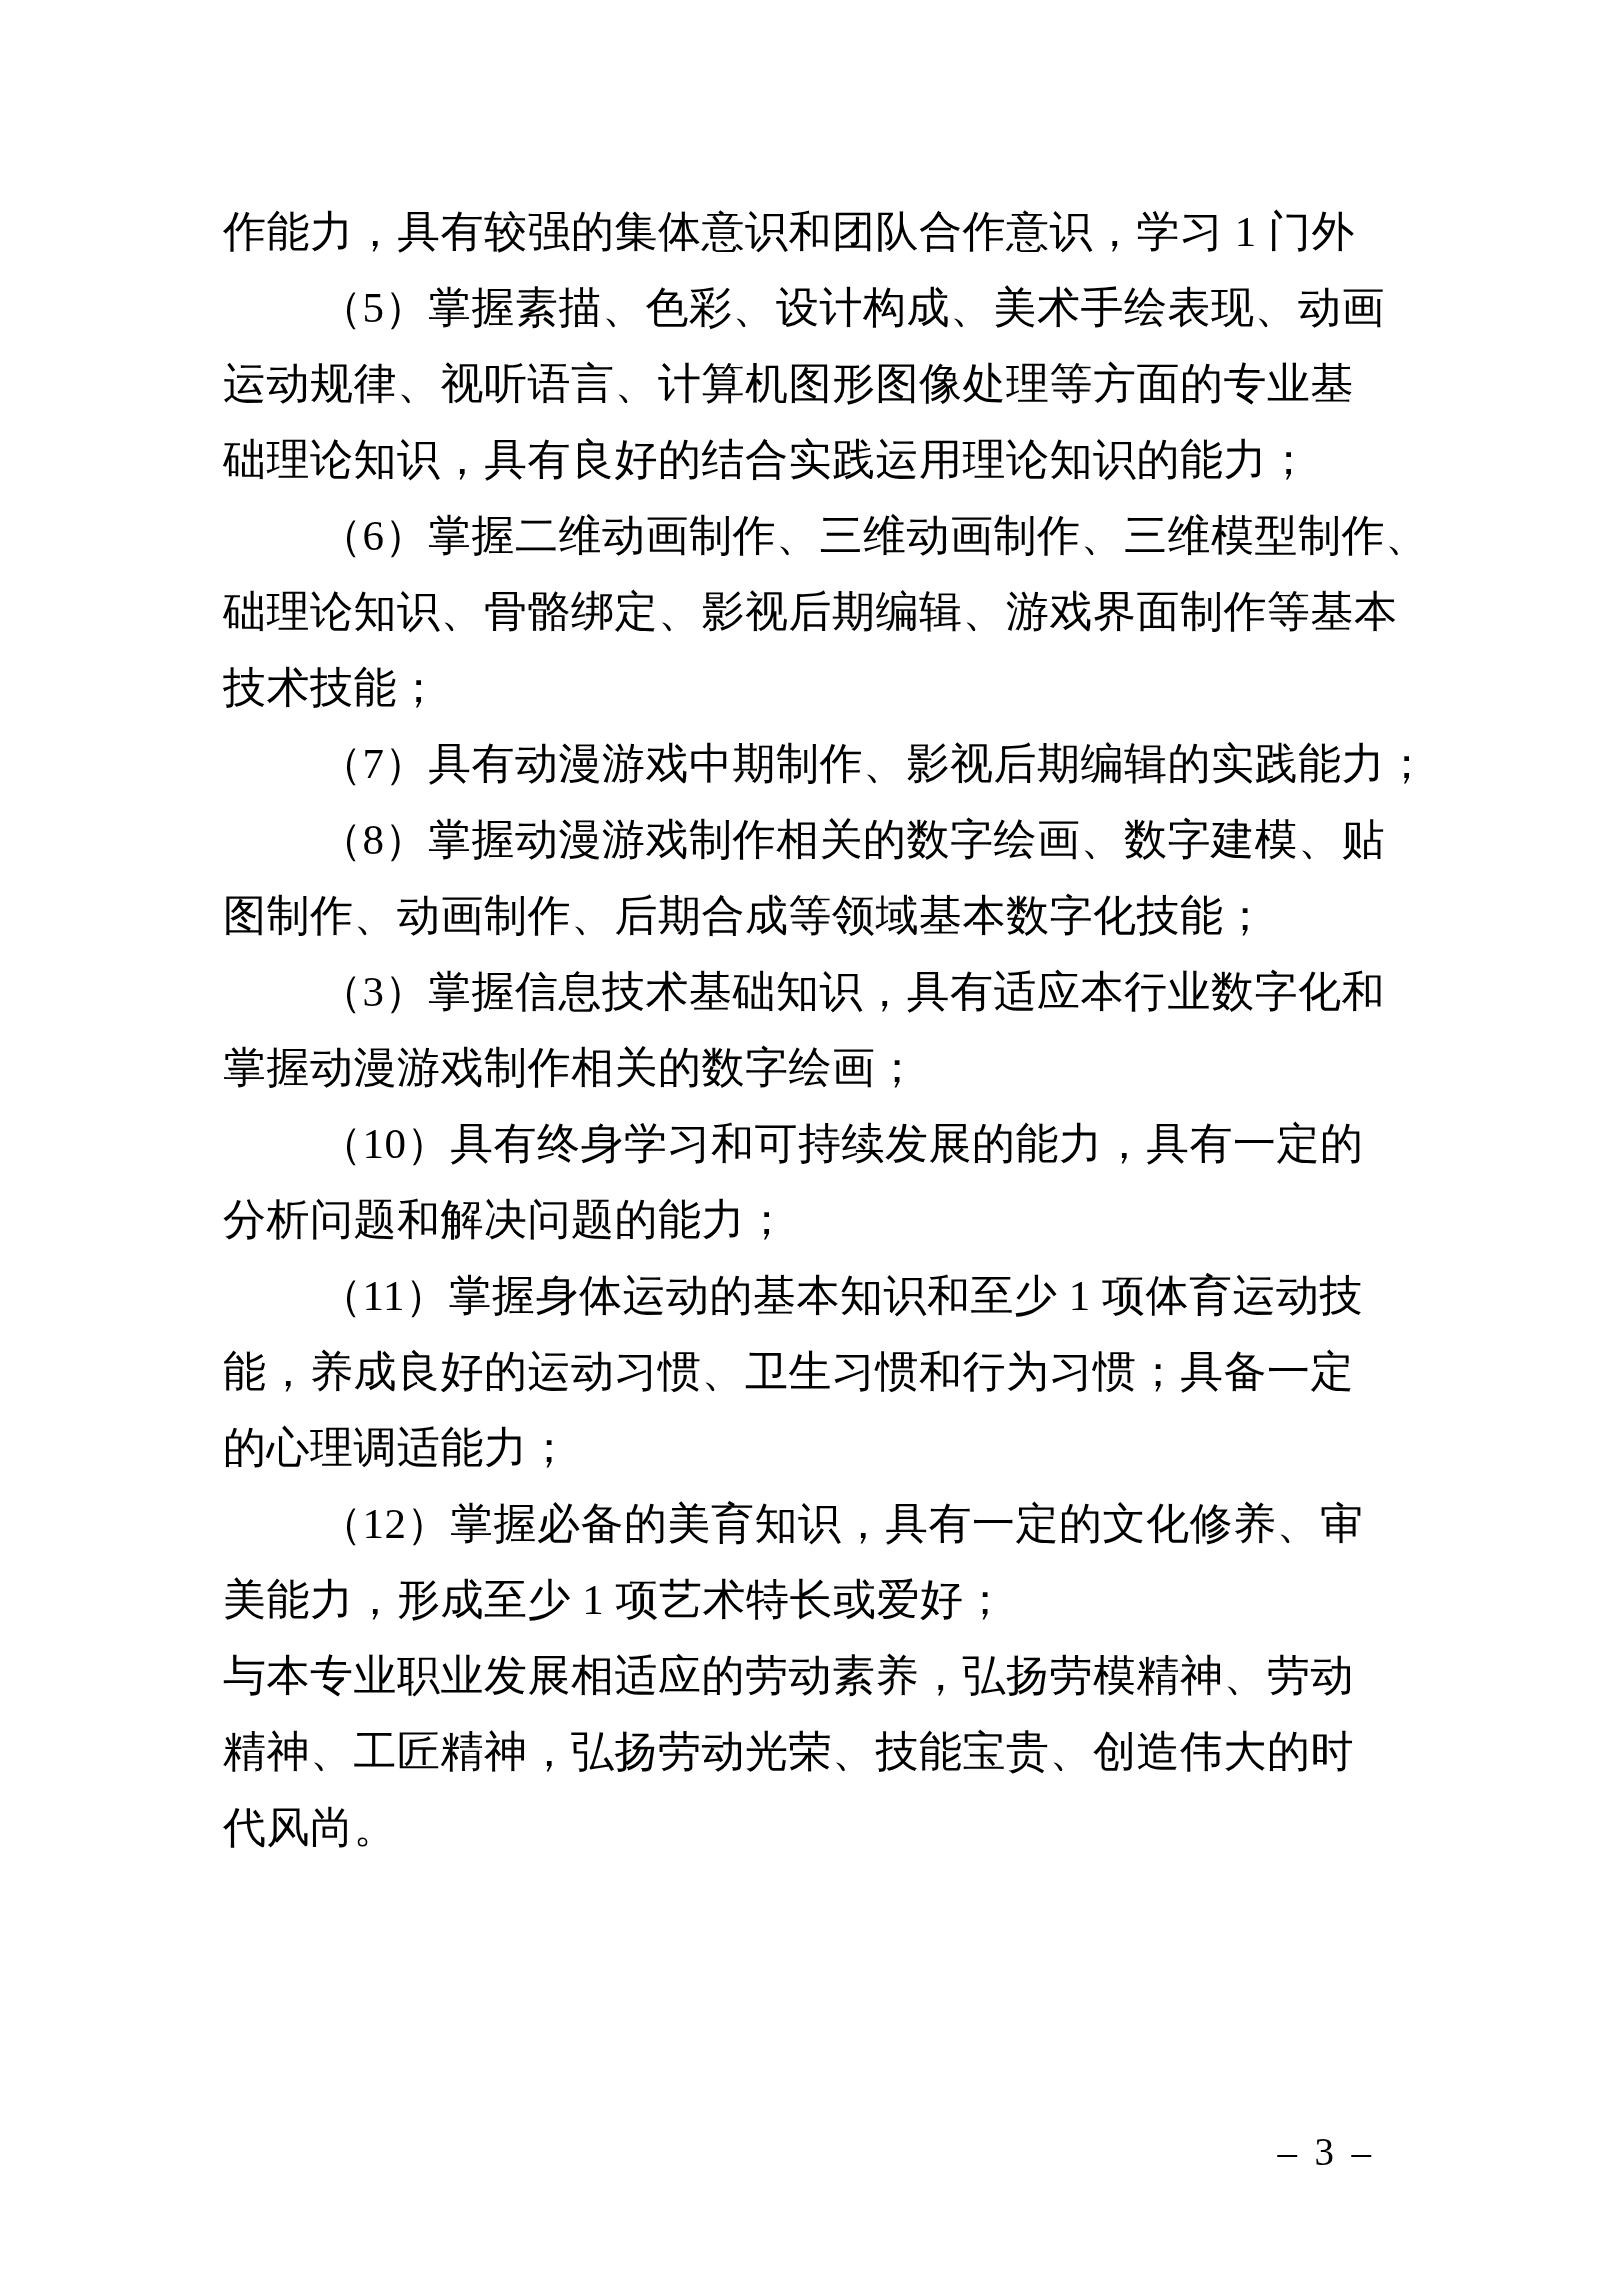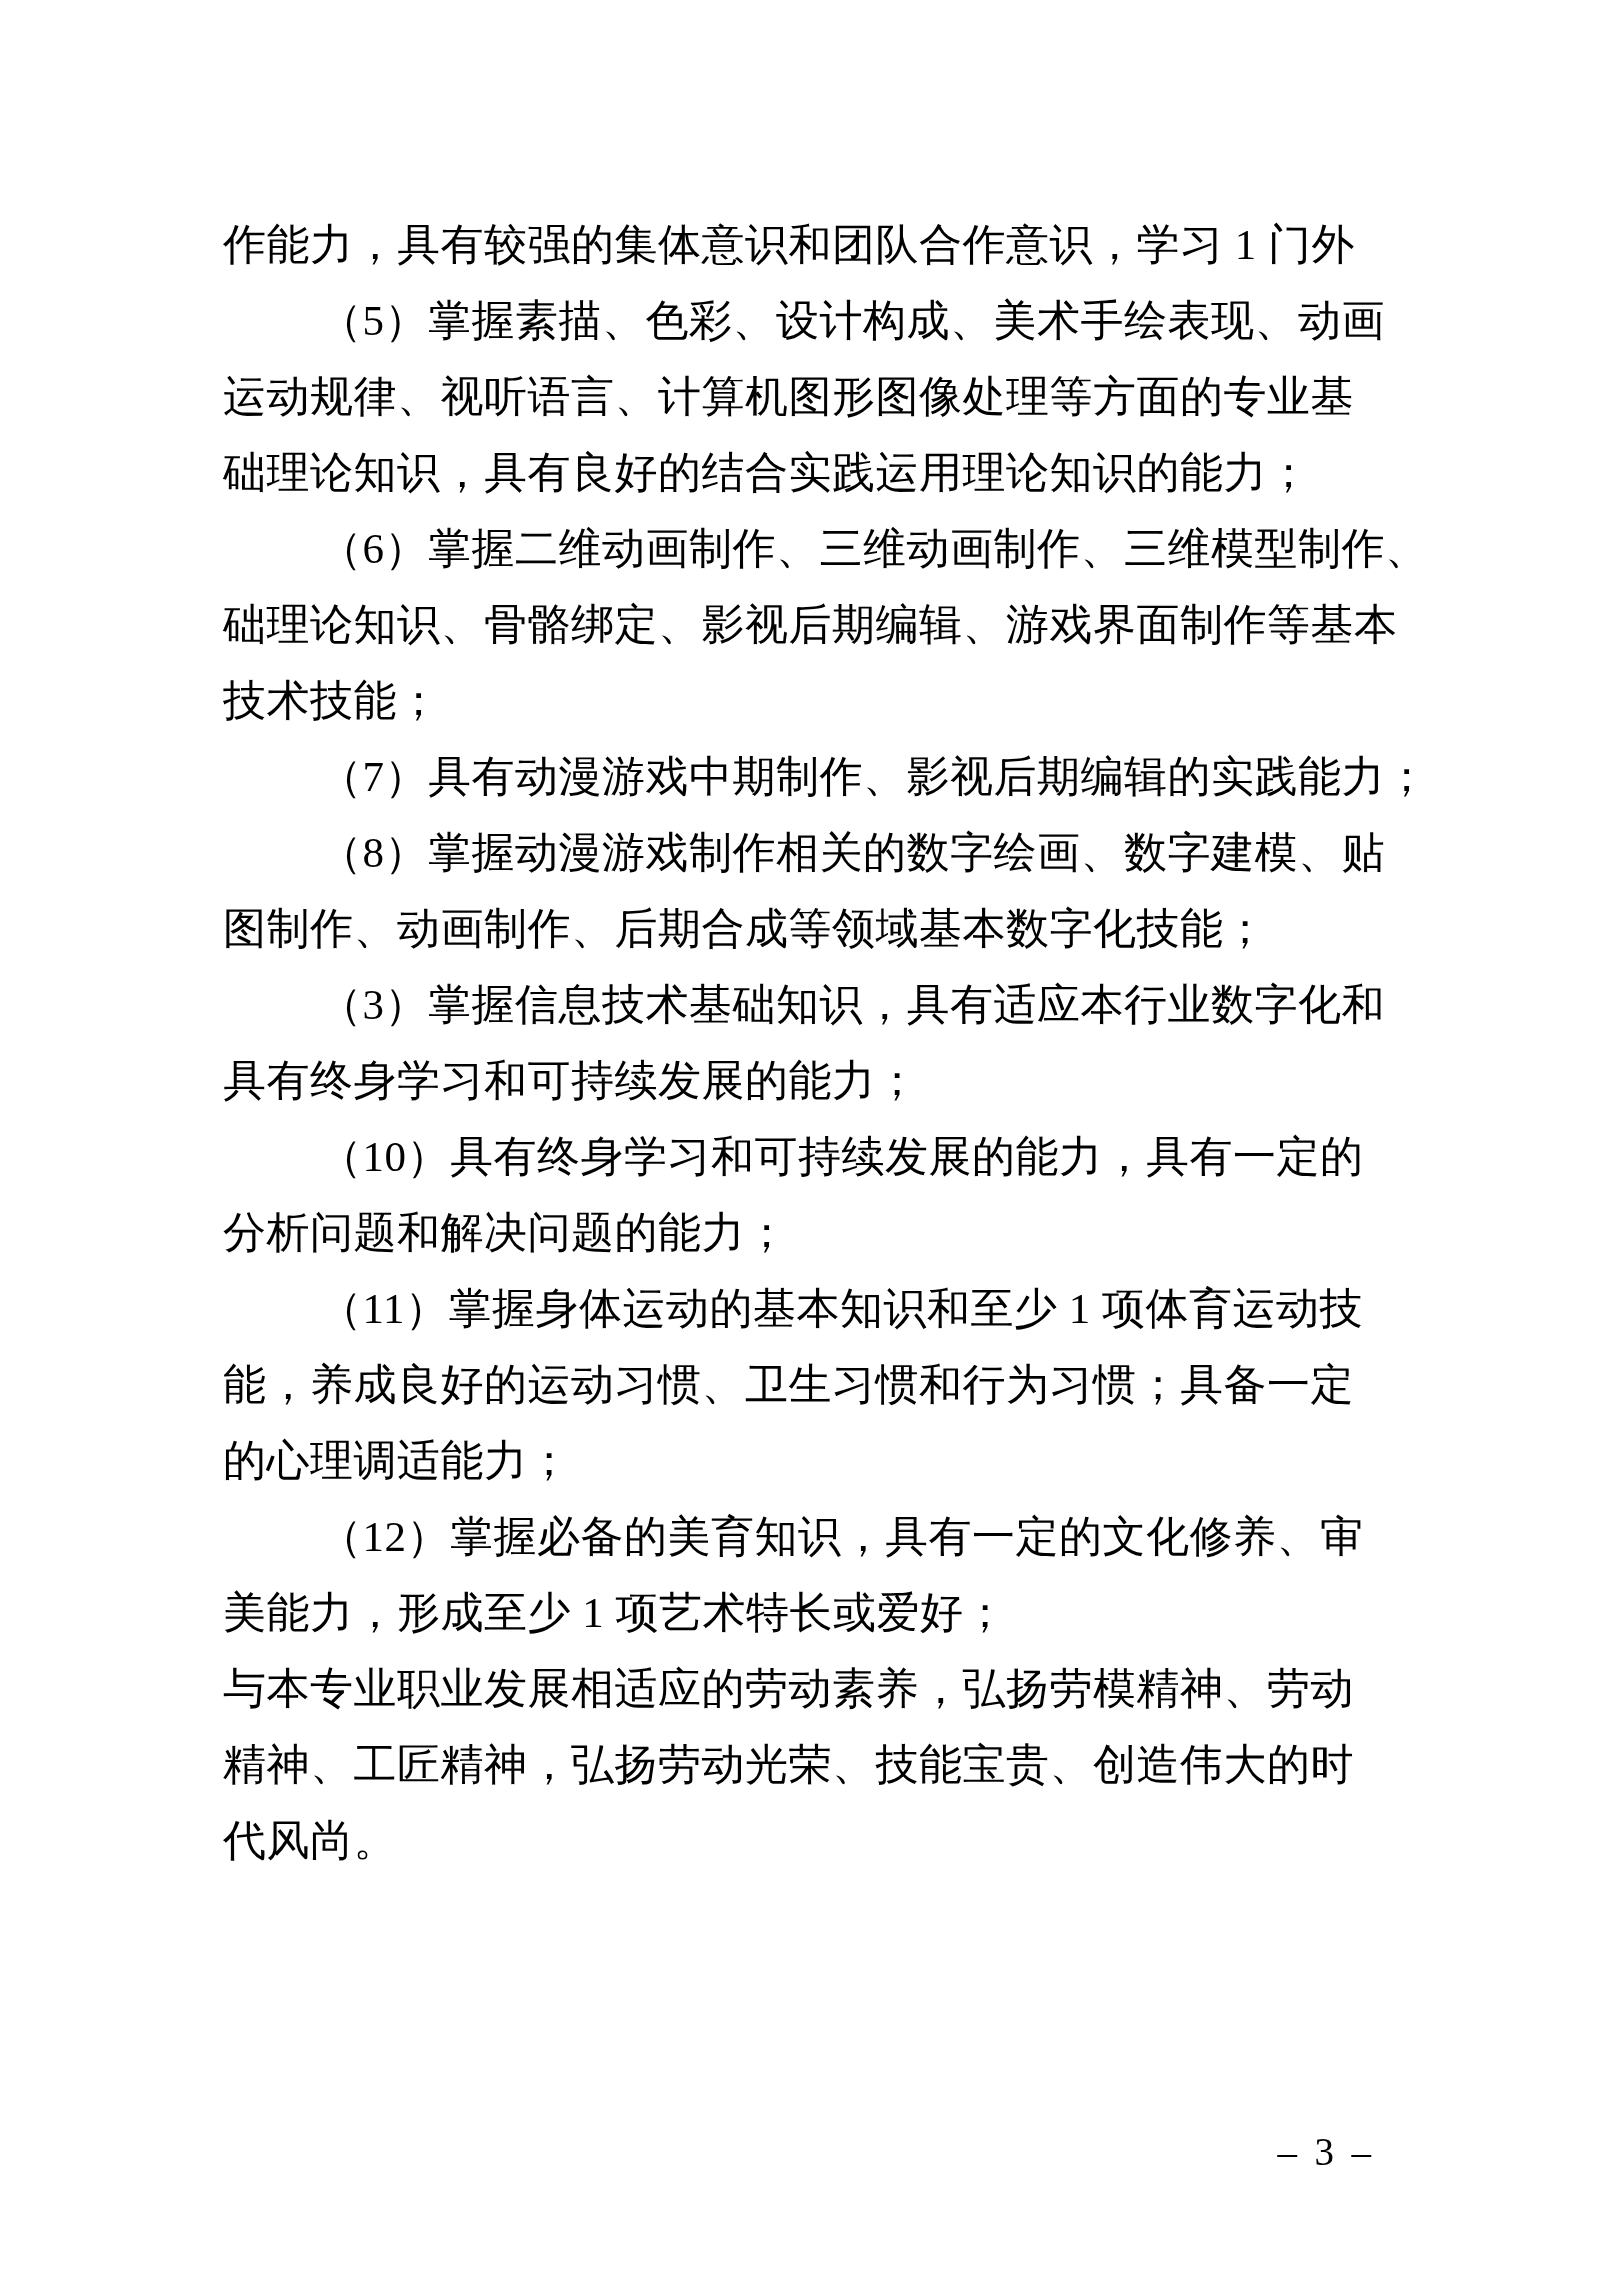--- a/index.html
+++ b/index.html
@@ -12,21 +12,21 @@
     width: 1620px;
     height: 2292px;
     background: #ffffff;
     overflow: hidden;
     font-family: "Liberation Serif", serif;
     color: #000000;
   }
   .text-block {
     position: absolute;
     left: 223px;
-    top: 207px;
+    top: 194px;
     width: 1147px;
     font-size: 43px;
     line-height: 76px;
   }
   .line {
     height: 76px;
     white-space: pre;
     letter-spacing: 0.5px;
   }
   .line.indent {
@@ -50,21 +50,21 @@
     <div class="line indent">（5）掌握素描、色彩、设计构成、美术手绘表现、动画</div>
     <div class="line">运动规律、视听语言、计算机图形图像处理等方面的专业基</div>
     <div class="line">础理论知识，具有良好的结合实践运用理论知识的能力；</div>
     <div class="line indent">（6）掌握二维动画制作、三维动画制作、三维模型制作、</div>
     <div class="line">础理论知识、骨骼绑定、影视后期编辑、游戏界面制作等基本</div>
     <div class="line">技术技能；</div>
     <div class="line indent">（7）具有动漫游戏中期制作、影视后期编辑的实践能力；</div>
     <div class="line indent">（8）掌握动漫游戏制作相关的数字绘画、数字建模、贴</div>
     <div class="line">图制作、动画制作、后期合成等领域基本数字化技能；</div>
     <div class="line indent">（3）掌握信息技术基础知识，具有适应本行业数字化和</div>
-    <div class="line">具有终身学习和可持续发展的能力；</div>
+    <div class="line">掌握动漫游戏制作相关的数字绘画；</div>
     <div class="line indent">（10）具有终身学习和可持续发展的能力，具有一定的</div>
     <div class="line">分析问题和解决问题的能力；</div>
     <div class="line indent">（11）掌握身体运动的基本知识和至少 1 项体育运动技</div>
     <div class="line">能，养成良好的运动习惯、卫生习惯和行为习惯；具备一定</div>
     <div class="line">的心理调适能力；</div>
     <div class="line indent">（12）掌握必备的美育知识，具有一定的文化修养、审</div>
     <div class="line">美能力，形成至少 1 项艺术特长或爱好；</div>
     <div class="line">与本专业职业发展相适应的劳动素养，弘扬劳模精神、劳动</div>
     <div class="line">精神、工匠精神，弘扬劳动光荣、技能宝贵、创造伟大的时</div>
     <div class="line">代风尚。</div>

